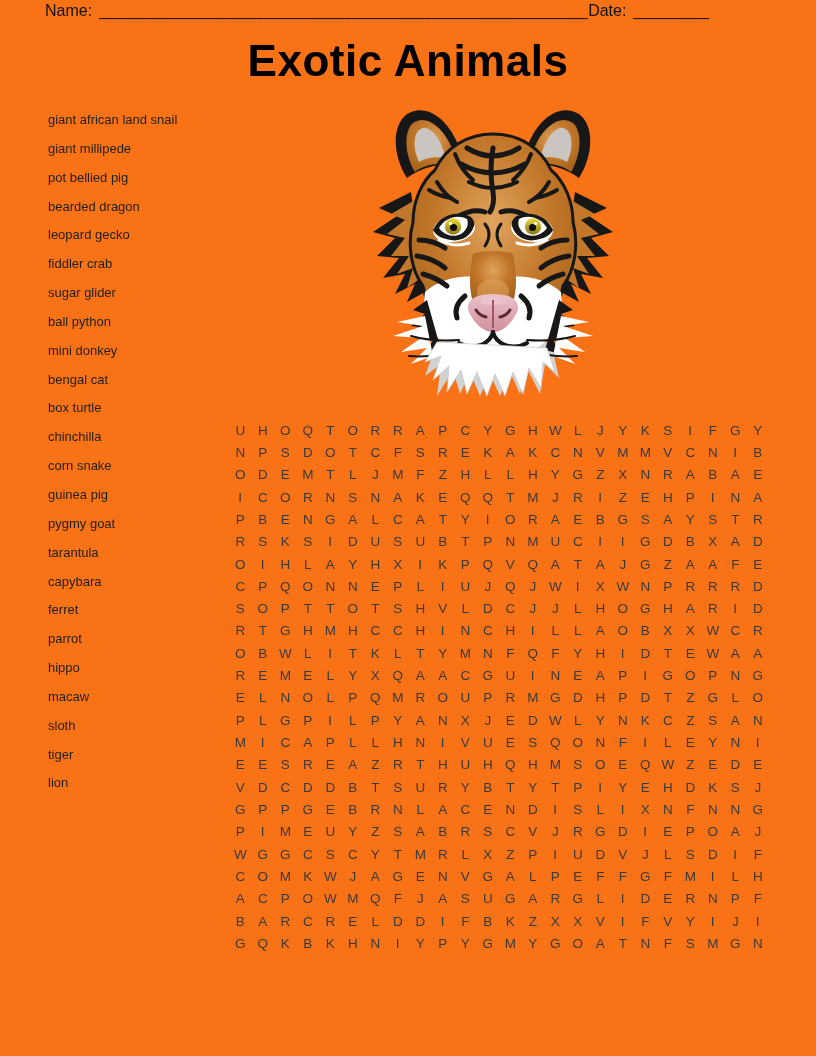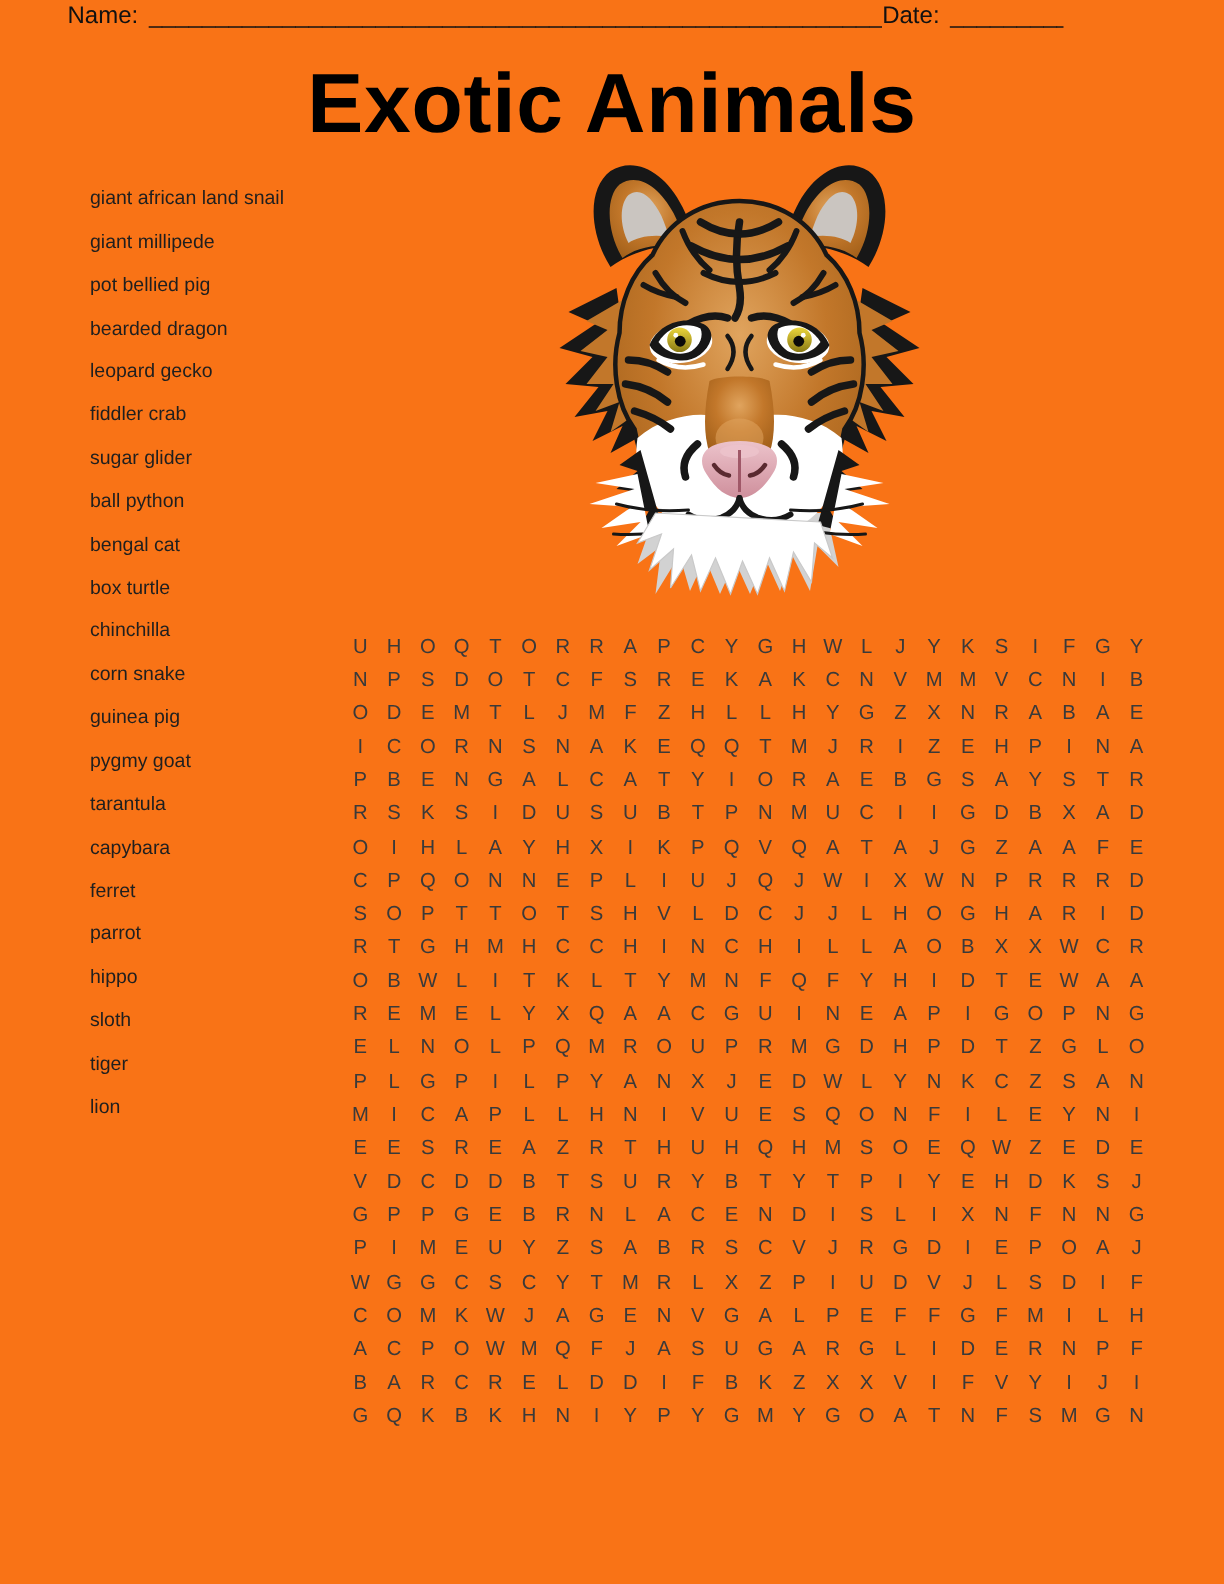--- a/index.html
+++ b/index.html
@@ -8,23 +8,23 @@
     font-family:"Liberation Sans","DejaVu Sans",sans-serif; color:#1a1a1a;
     overflow:hidden; margin:0 auto;
   }
   
   .header-row { position:absolute; left:45px; top:2px; width:726px; display:flex; align-items:baseline; font-size:16px; color:#111; }
   .u-line { white-space:nowrap; overflow:hidden; letter-spacing:0; color:#111; }
   .name-line { margin-left:7px; width:489px; }
   .date-label { }
   .date-line { margin-left:7px; width:76px; }
   
-  .title { position:absolute; top:36px; left:0; width:100%; text-align:center; font-size:56px; font-weight:600; color:#000; letter-spacing:0.5px; }
+  .title { position:absolute; top:36px; left:0; width:100%; text-align:center; font-size:44px; font-weight:600; color:#000; letter-spacing:0.5px; }
   
-  .word-list { position:absolute; left:48px; top:106px; margin:12px; padding:0; list-style:none; font-size:13px; color:#1f1f1f; }
+  .word-list { position:absolute; left:48px; top:106px; margin:0; padding:0; list-style:none; font-size:13px; color:#1f1f1f; }
   .word-list li { height:28.85px; line-height:28.85px; white-space:nowrap; }
   
   .tiger-box { position:absolute; left:366px; top:104px; width:254px; height:296px; }
   
   .grid {
     position:absolute; left:229px; top:419px;
     display:grid; grid-template-columns:repeat(24,22.5px); grid-auto-rows:22.32px;
     font-size:13.5px; color:#3a3a3a;
   }
   .grid .cell { display:flex; align-items:center; justify-content:center; }
@@ -45,31 +45,33 @@
 
   <ul class="word-list">
       <li>giant african land snail</li>
       <li>giant millipede</li>
       <li>pot bellied pig</li>
       <li>bearded dragon</li>
       <li>leopard gecko</li>
       <li>fiddler crab</li>
       <li>sugar glider</li>
       <li>ball python</li>
+      <li>mini donkey</li>
       <li>bengal cat</li>
       <li>box turtle</li>
       <li>chinchilla</li>
       <li>corn snake</li>
       <li>guinea pig</li>
       <li>pygmy goat</li>
       <li>tarantula</li>
       <li>capybara</li>
       <li>ferret</li>
       <li>parrot</li>
       <li>hippo</li>
+      <li>macaw</li>
       <li>sloth</li>
       <li>tiger</li>
       <li>lion</li>
     </ul>
 
   <div class="tiger-box">
     <svg width="254" height="296" viewBox="0 0 252 296" xmlns="http://www.w3.org/2000/svg">
       <defs>
         <radialGradient id="gFace" cx="50%" cy="38%" r="78%">
           <stop offset="0%" style="stop-color:var(--tiger-orange-light)"></stop>

